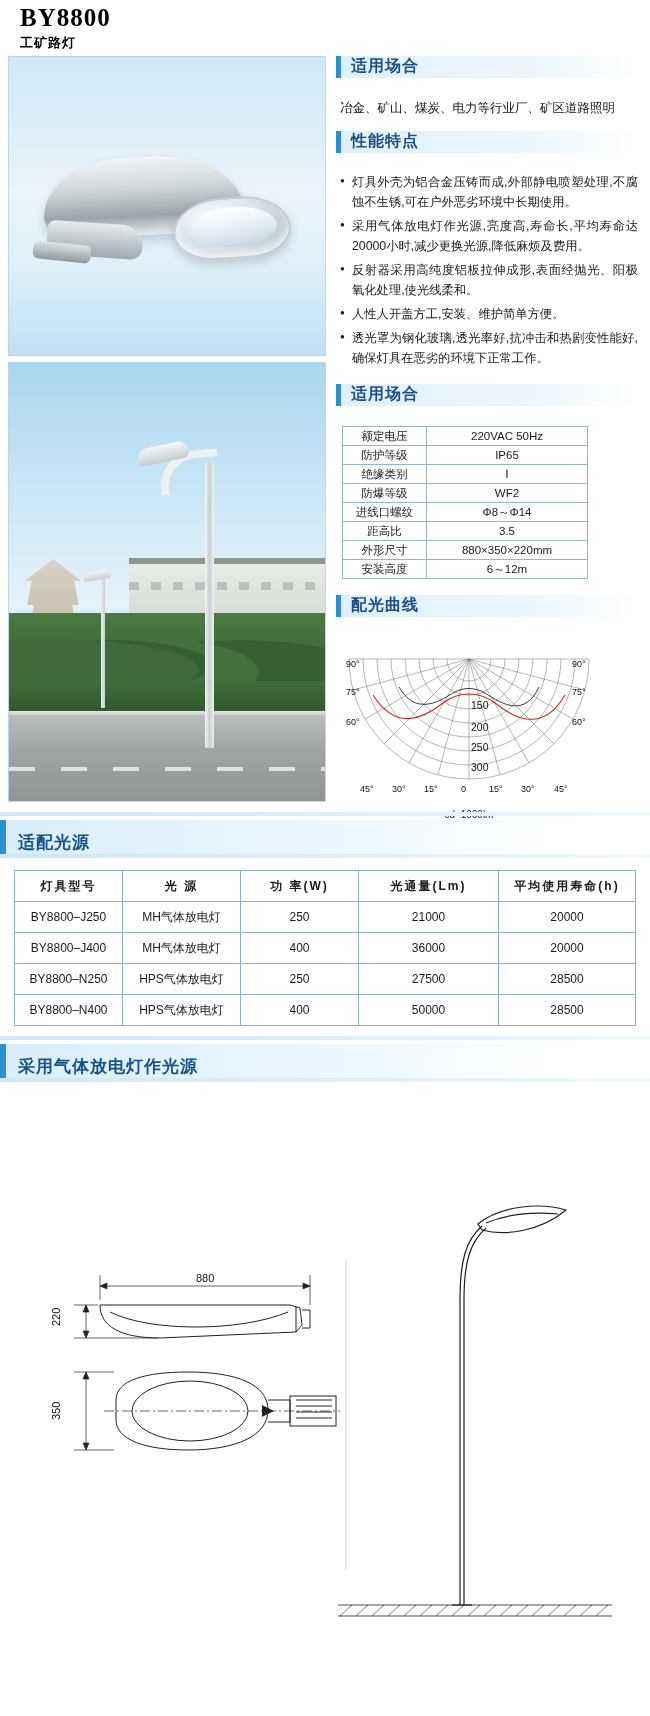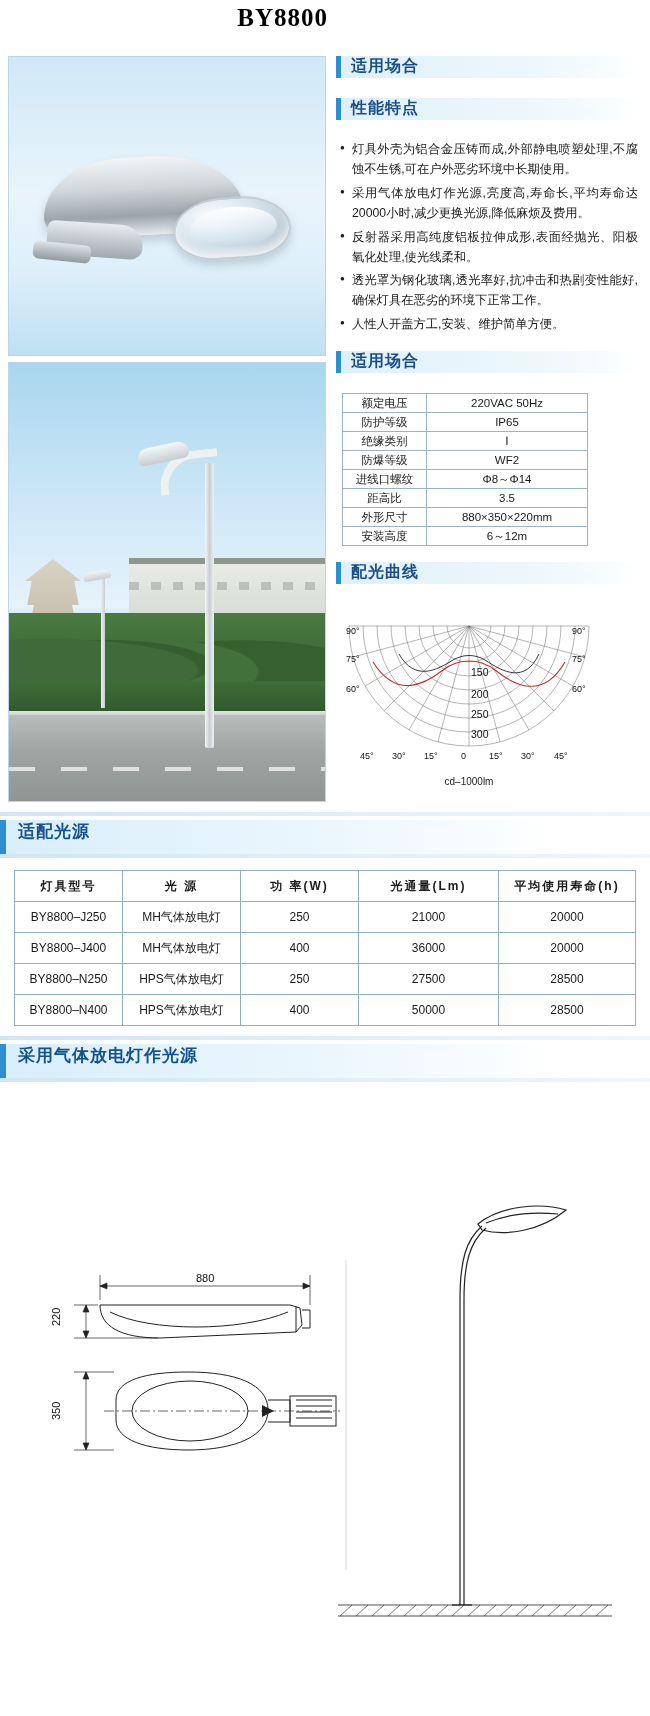--- a/index.html
+++ b/index.html
@@ -12,23 +12,22 @@
     height: 1716px;
     position: relative;
     font-family: "Liberation Sans", sans-serif;
     color: #1a1a1a;
     overflow: hidden;
   }
 
   
   .header {
     position: absolute;
-    left: 8px; top: 4px;
+    left: 20px; top: 4px;
     width: 320px;
-    text-align: right;
   }
   .model-title {
     font-family: "Liberation Serif", serif;
     font-size: 25px;
     font-weight: bold;
     letter-spacing: 1px;
     color: #000;
     line-height: 1.1;
   }
   .model-sub {
@@ -218,21 +217,21 @@
     width: 250px; height: 170px;
     position: relative;
   }
   .polar-cap { text-align:center; font-size:10px; margin-top:2px; }
 
   
   .band {
     position:absolute; left:0; width:562px; height:34px;
     background: linear-gradient(90deg,#d9eefb 0%, #eaf6fd 55%, #ffffff 100%);
     border-left: 6px solid #2d8fd0;
-    display:flex; align-items:flex-start; padding-left:12px;
+    display:flex; align-items:flex-end; padding-left:12px;
   }
   .band .t { font-size:17px; font-weight:bold; color:#14528c; letter-spacing:1px; }
 
   .divider {
     position:absolute; left:0; width:650px; height:4px;
     background: linear-gradient(90deg,#cfe6f4,#eef7fc);
   }
 
   table.src {
     position:absolute; left:14px; width: 622px;
@@ -245,20 +244,21 @@
 
   
   .draw-area { position:absolute; left:0; top:1100px; width:650px; height:616px; }
   .dim-txt { font-size:10.5px; fill:#111; font-family:"Liberation Sans", sans-serif; }
 </style>
 </head>
 <body>
 
 <div class="header">
   <div class="model-title">BY8800</div>
+  <div class="model-sub">工矿路灯</div>
 </div>
 
 <div class="photo-main">
   <div class="lamp-wrap">
     <div class="lamp-body"></div>
     <div class="lamp-neck"></div>
     <div class="lamp-arm"></div>
     <div class="lamp-head"></div>
     <div class="lamp-glass"></div>
   </div>
@@ -278,30 +278,31 @@
   <div class="sc-pole"></div>
   <div class="sc-pole-arm"></div>
   <div class="sc-pole-lamp"></div>
 </div>
 
 <div class="rcol">
 
   <div class="sec-head">
     <span class="t">适用场合</span>
   </div>
+  <div class="body-text">冶金、矿山、煤炭、电力等行业厂、矿区道路照明</div>
 
   <div class="sec-head" style="margin-top:12px">
     <span class="t">性能特点</span>
   </div>
   <ul class="feat">
     <li>灯具外壳为铝合金压铸而成,外部静电喷塑处理,不腐蚀不生锈,可在户外恶劣环境中长期使用。</li>
     <li>采用气体放电灯作光源,亮度高,寿命长,平均寿命达20000小时,减少更换光源,降低麻烦及费用。</li>
     <li>反射器采用高纯度铝板拉伸成形,表面经抛光、阳极氧化处理,使光线柔和。</li>
+    <li>人性人开盖方工,安装、维护简单方便。</li>
     <li>透光罩为钢化玻璃,透光率好,抗冲击和热剧变性能好,确保灯具在恶劣的环境下正常工作。</li>
-    <li>人性人开盖方工,安装、维护简单方便。</li>
   </ul>
 
   <div class="sec-head" style="margin-top:16px">
     <span class="t">适用场合</span>
   </div>
   <table class="spec">
     <tbody>
         <tr>
       <td class="k">额定电压</td>
       <td class="v">220VAC  50Hz</td>

